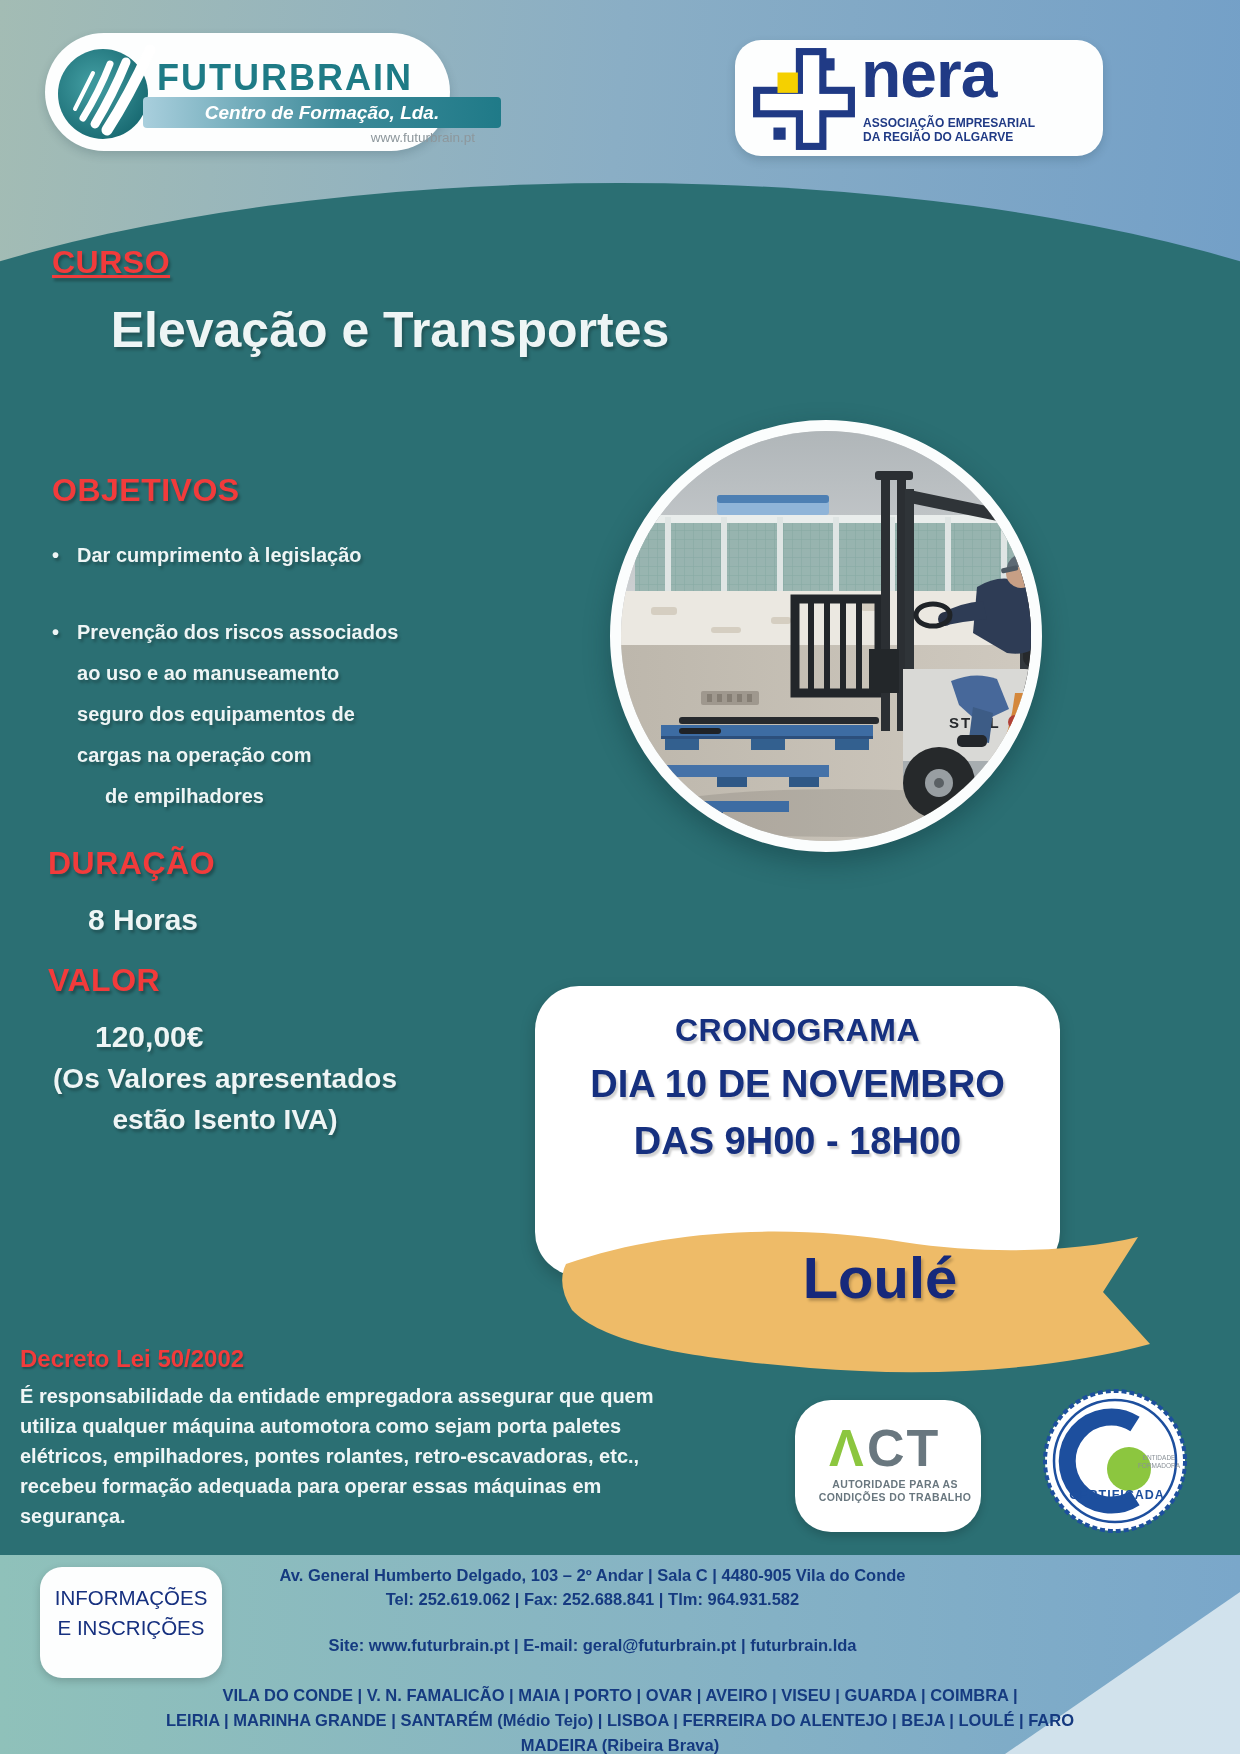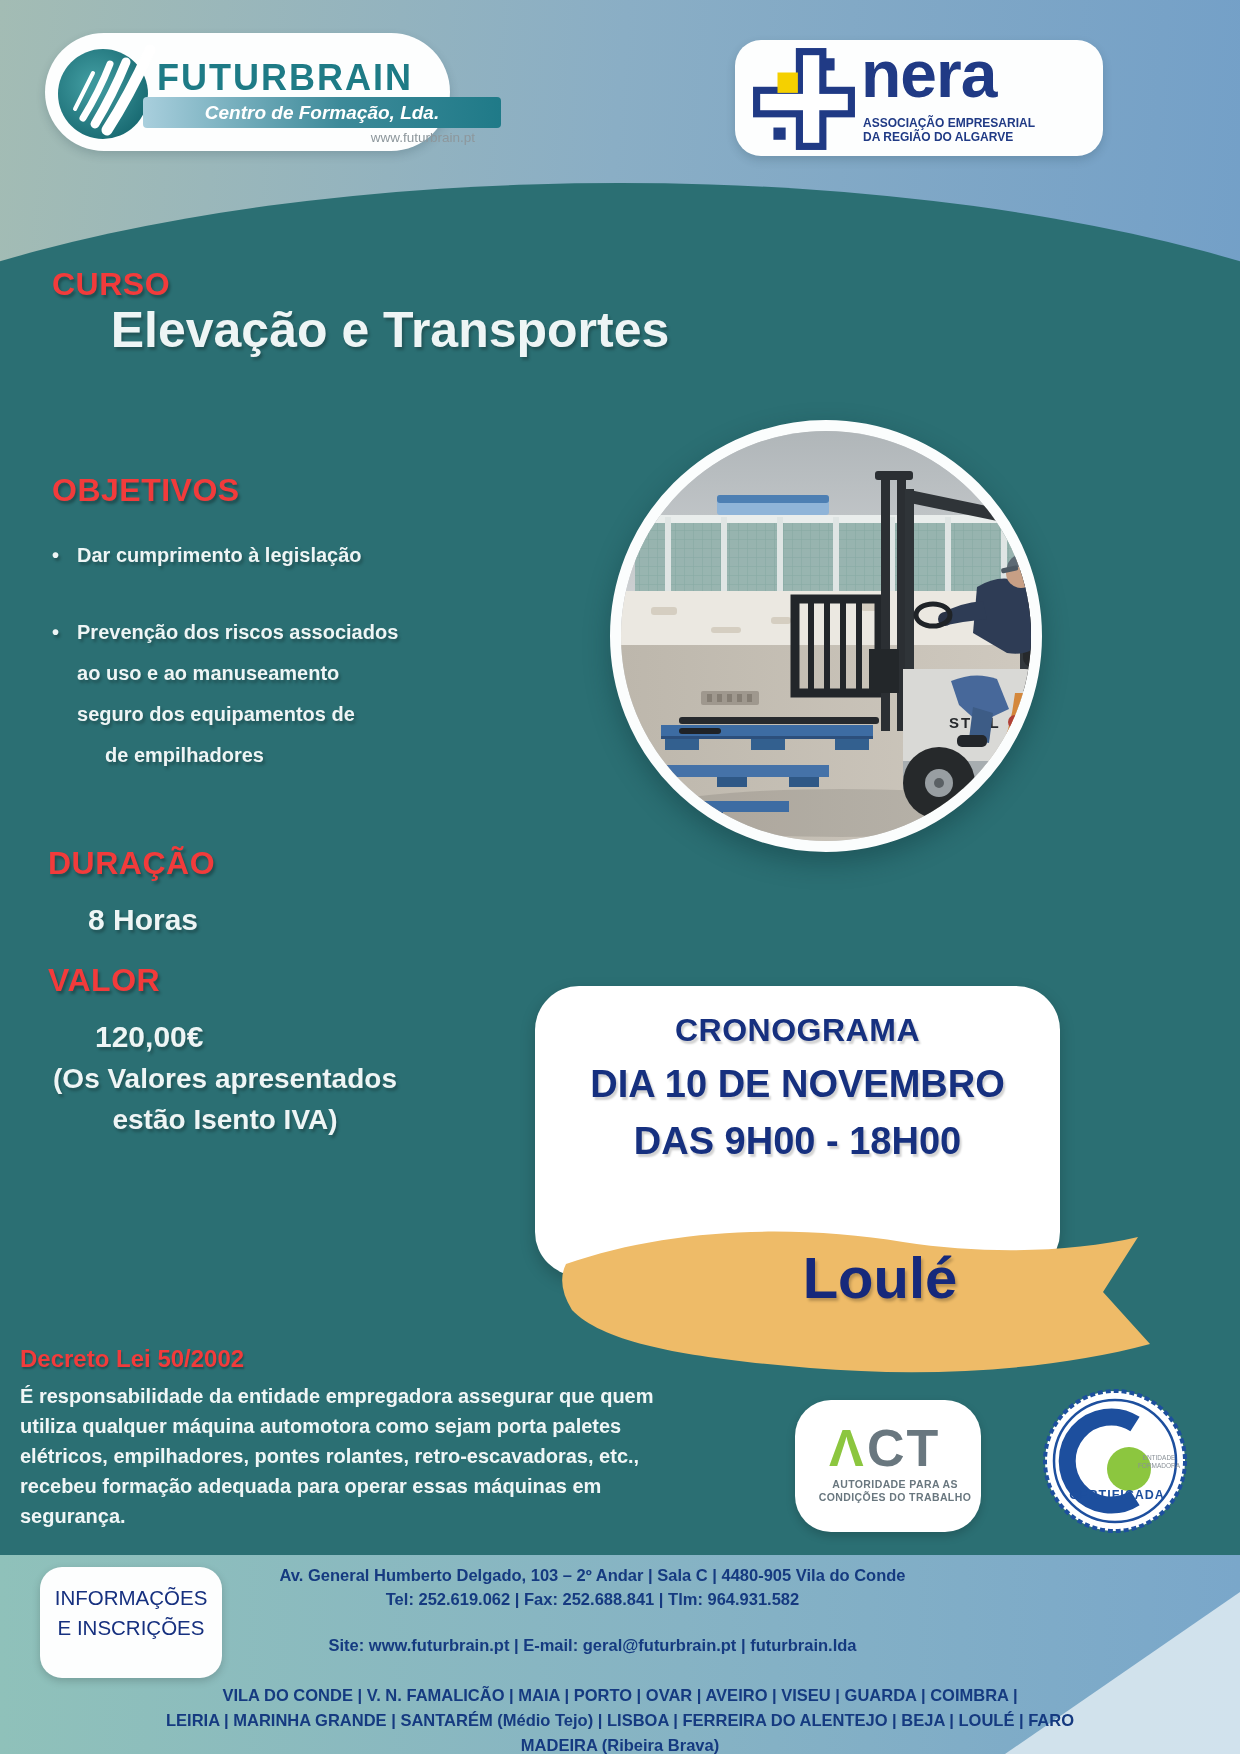--- a/index.html
+++ b/index.html
@@ -95,36 +95,37 @@
       <rect x="70" y="12" width="12" height="12" fill="#203a85"></rect>
       <rect x="22" y="80" width="12" height="12" fill="#203a85"></rect>
     </svg>
     <div class="nera-word">nera</div>
     <div class="nera-sub">
       <div>ASSOCIAÇÃO EMPRESARIAL</div>
       <div>DA REGIÃO DO ALGARVE</div>
     </div>
   </div>
 
-  <div class="red-h" style="left:52px;top:266px;">CURSO</div>
+  <div class="red-h" style="left:52px;top:244px;text-decoration:underline;">CURSO</div>
   <div class="course-title white-t">
     <div>Elevação e Transportes</div>
   </div>
 
   <div class="red-h" style="left:52px;top:472px;">OBJETIVOS</div>
   <div class="bullet-row white-t" style="top:535px;">
     <span class="dot"></span>
     <span>Dar cumprimento à legislação</span>
   </div>
   <div class="bullet-row white-t" style="top:612px;">
     <span class="dot"></span>
     <span class="b2lines">
       <div>Prevenção dos riscos associados</div>
       <div>ao uso e ao manuseamento</div>
       <div>seguro dos equipamentos de</div>
+      <div>cargas na operação com</div>
       <div class="ind">de empilhadores</div>
     </span>
   </div>
 
   <div class="photo">
     <svg width="410" height="410" viewBox="0 0 410 410">
       <defs>
         <linearGradient id="sky" x1="0" y1="0" x2="0" y2="1">
           <stop offset="0" stop-color="#b0b6b9"></stop>
             <stop offset="1" stop-color="#d6d8da"></stop>

